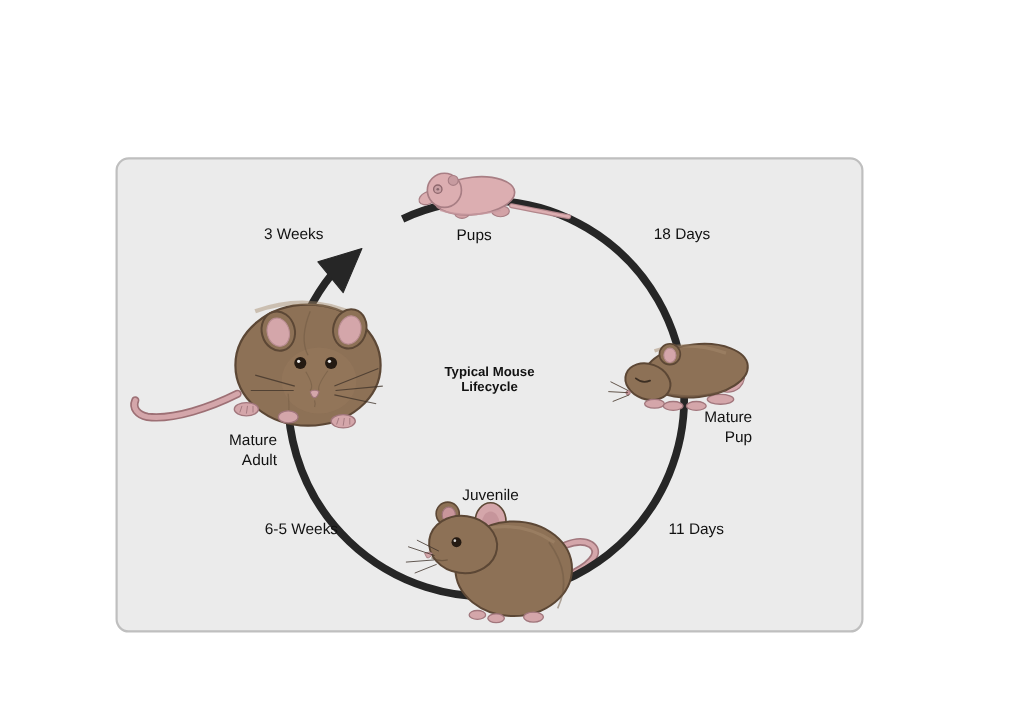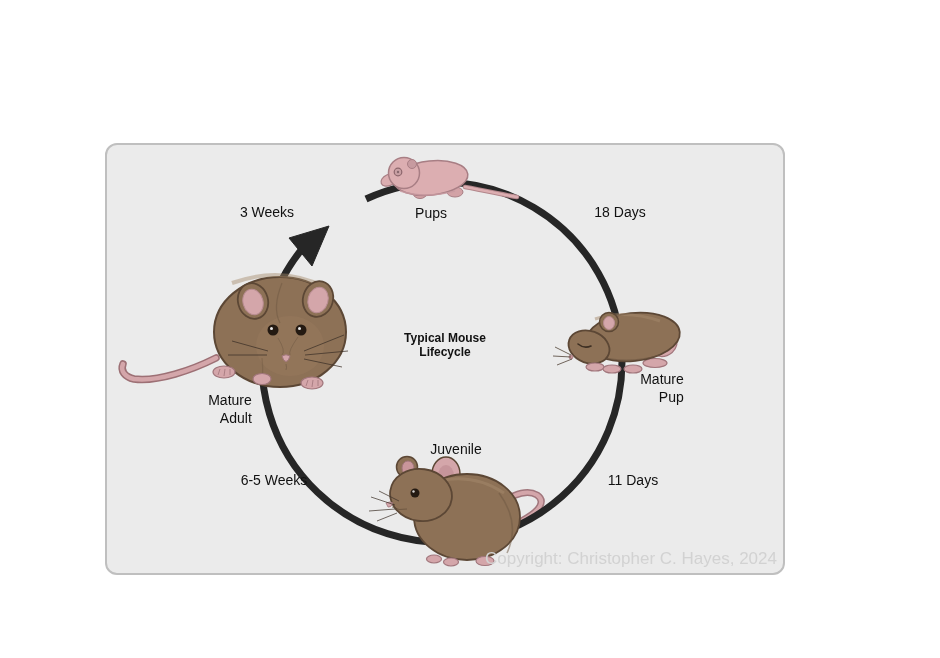--- a/index.html
+++ b/index.html
@@ -133,24 +133,23 @@
         </g>
       </g>
     </svg>
 
     <div class="title" style="left:338px;top:200px">Typical Mouse
 Lifecycle</div>
 
     <div class="lbl" style="left:324px;top:69px">Pups</div>
     <div class="lbl" style="left:555px;top:243px">Mature
 Pup</div>
-    <div class="lbl" style="left:349px;top:305px">Juvenile</div>
+    <div class="lbl" style="left:339px;top:305px">Juvenile</div>
     <div class="lbl" style="left:123px;top:264px">Mature
 Adult</div>
 
     <div class="lbl" style="left:513px;top:68px">18 Days</div>
     <div class="lbl" style="left:526px;top:336px">11 Days</div>
     <div class="lbl" style="left:167px;top:336px">6-5 Weeks</div>
     <div class="lbl" style="left:160px;top:68px">3 Weeks</div>
 
-    <div class="copyright">Copyright: Christopher C. Hayes, 2024</div>
   </div>
 </div>
 
 </body></html>

